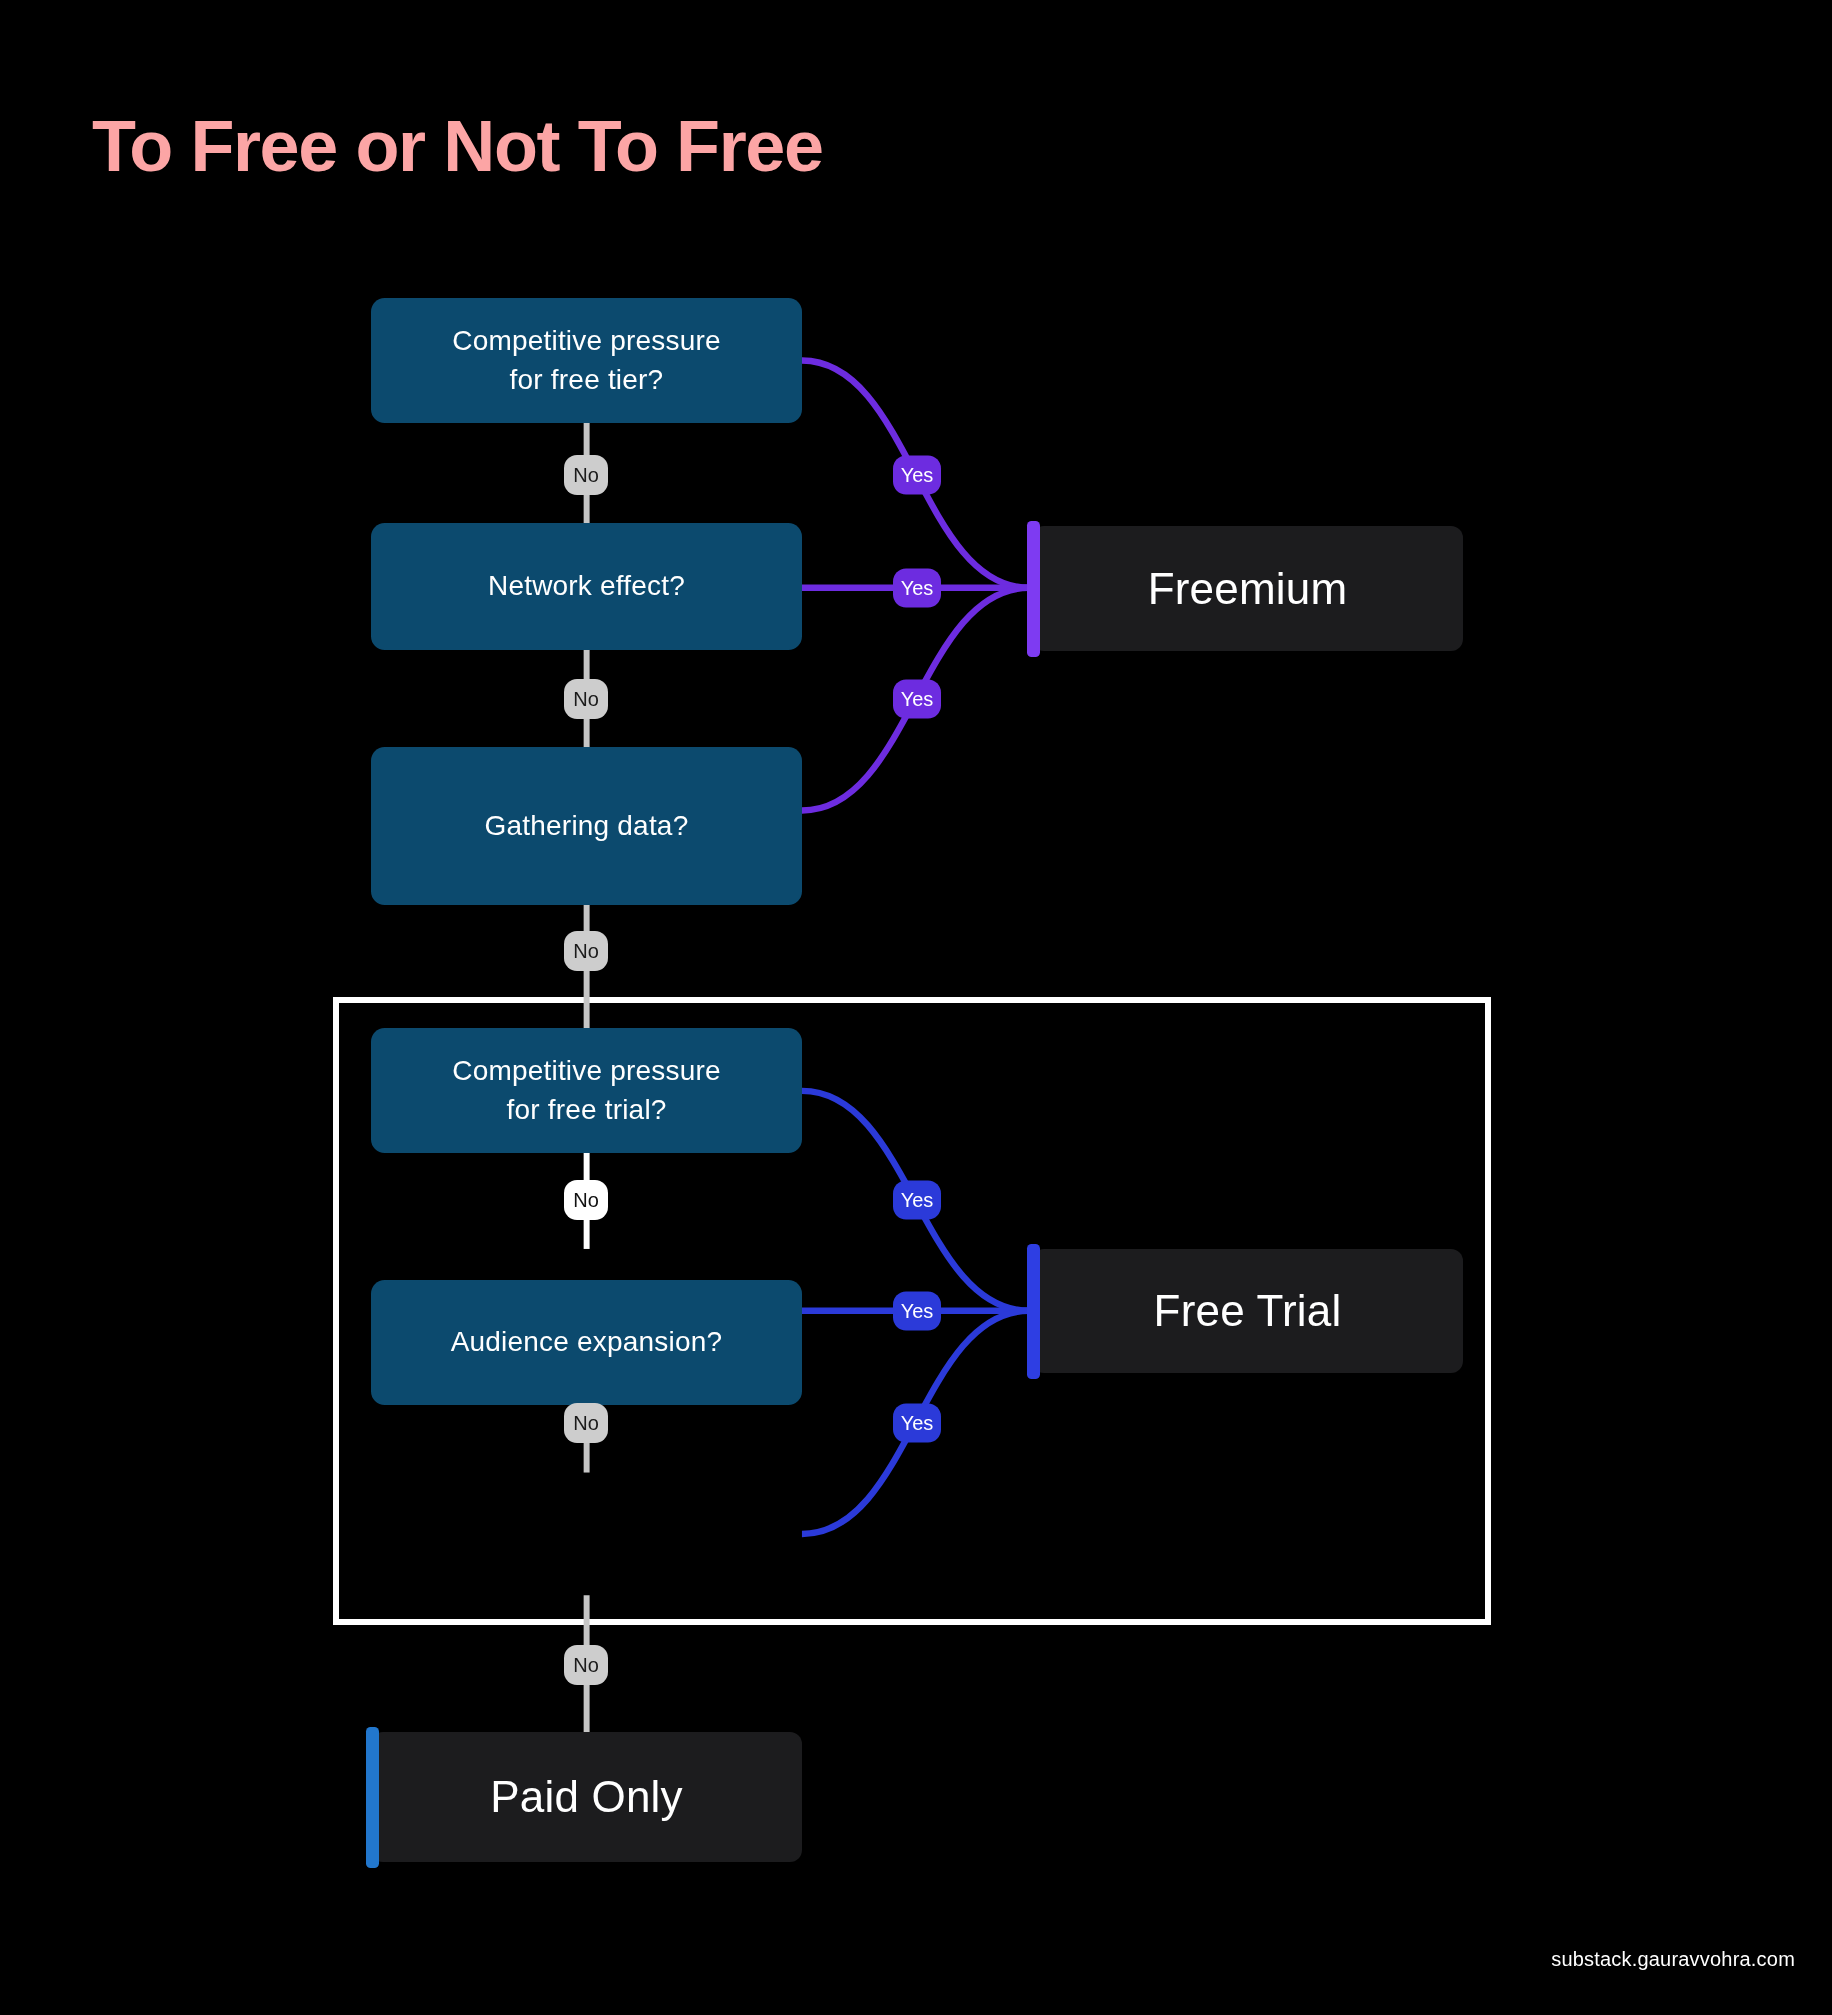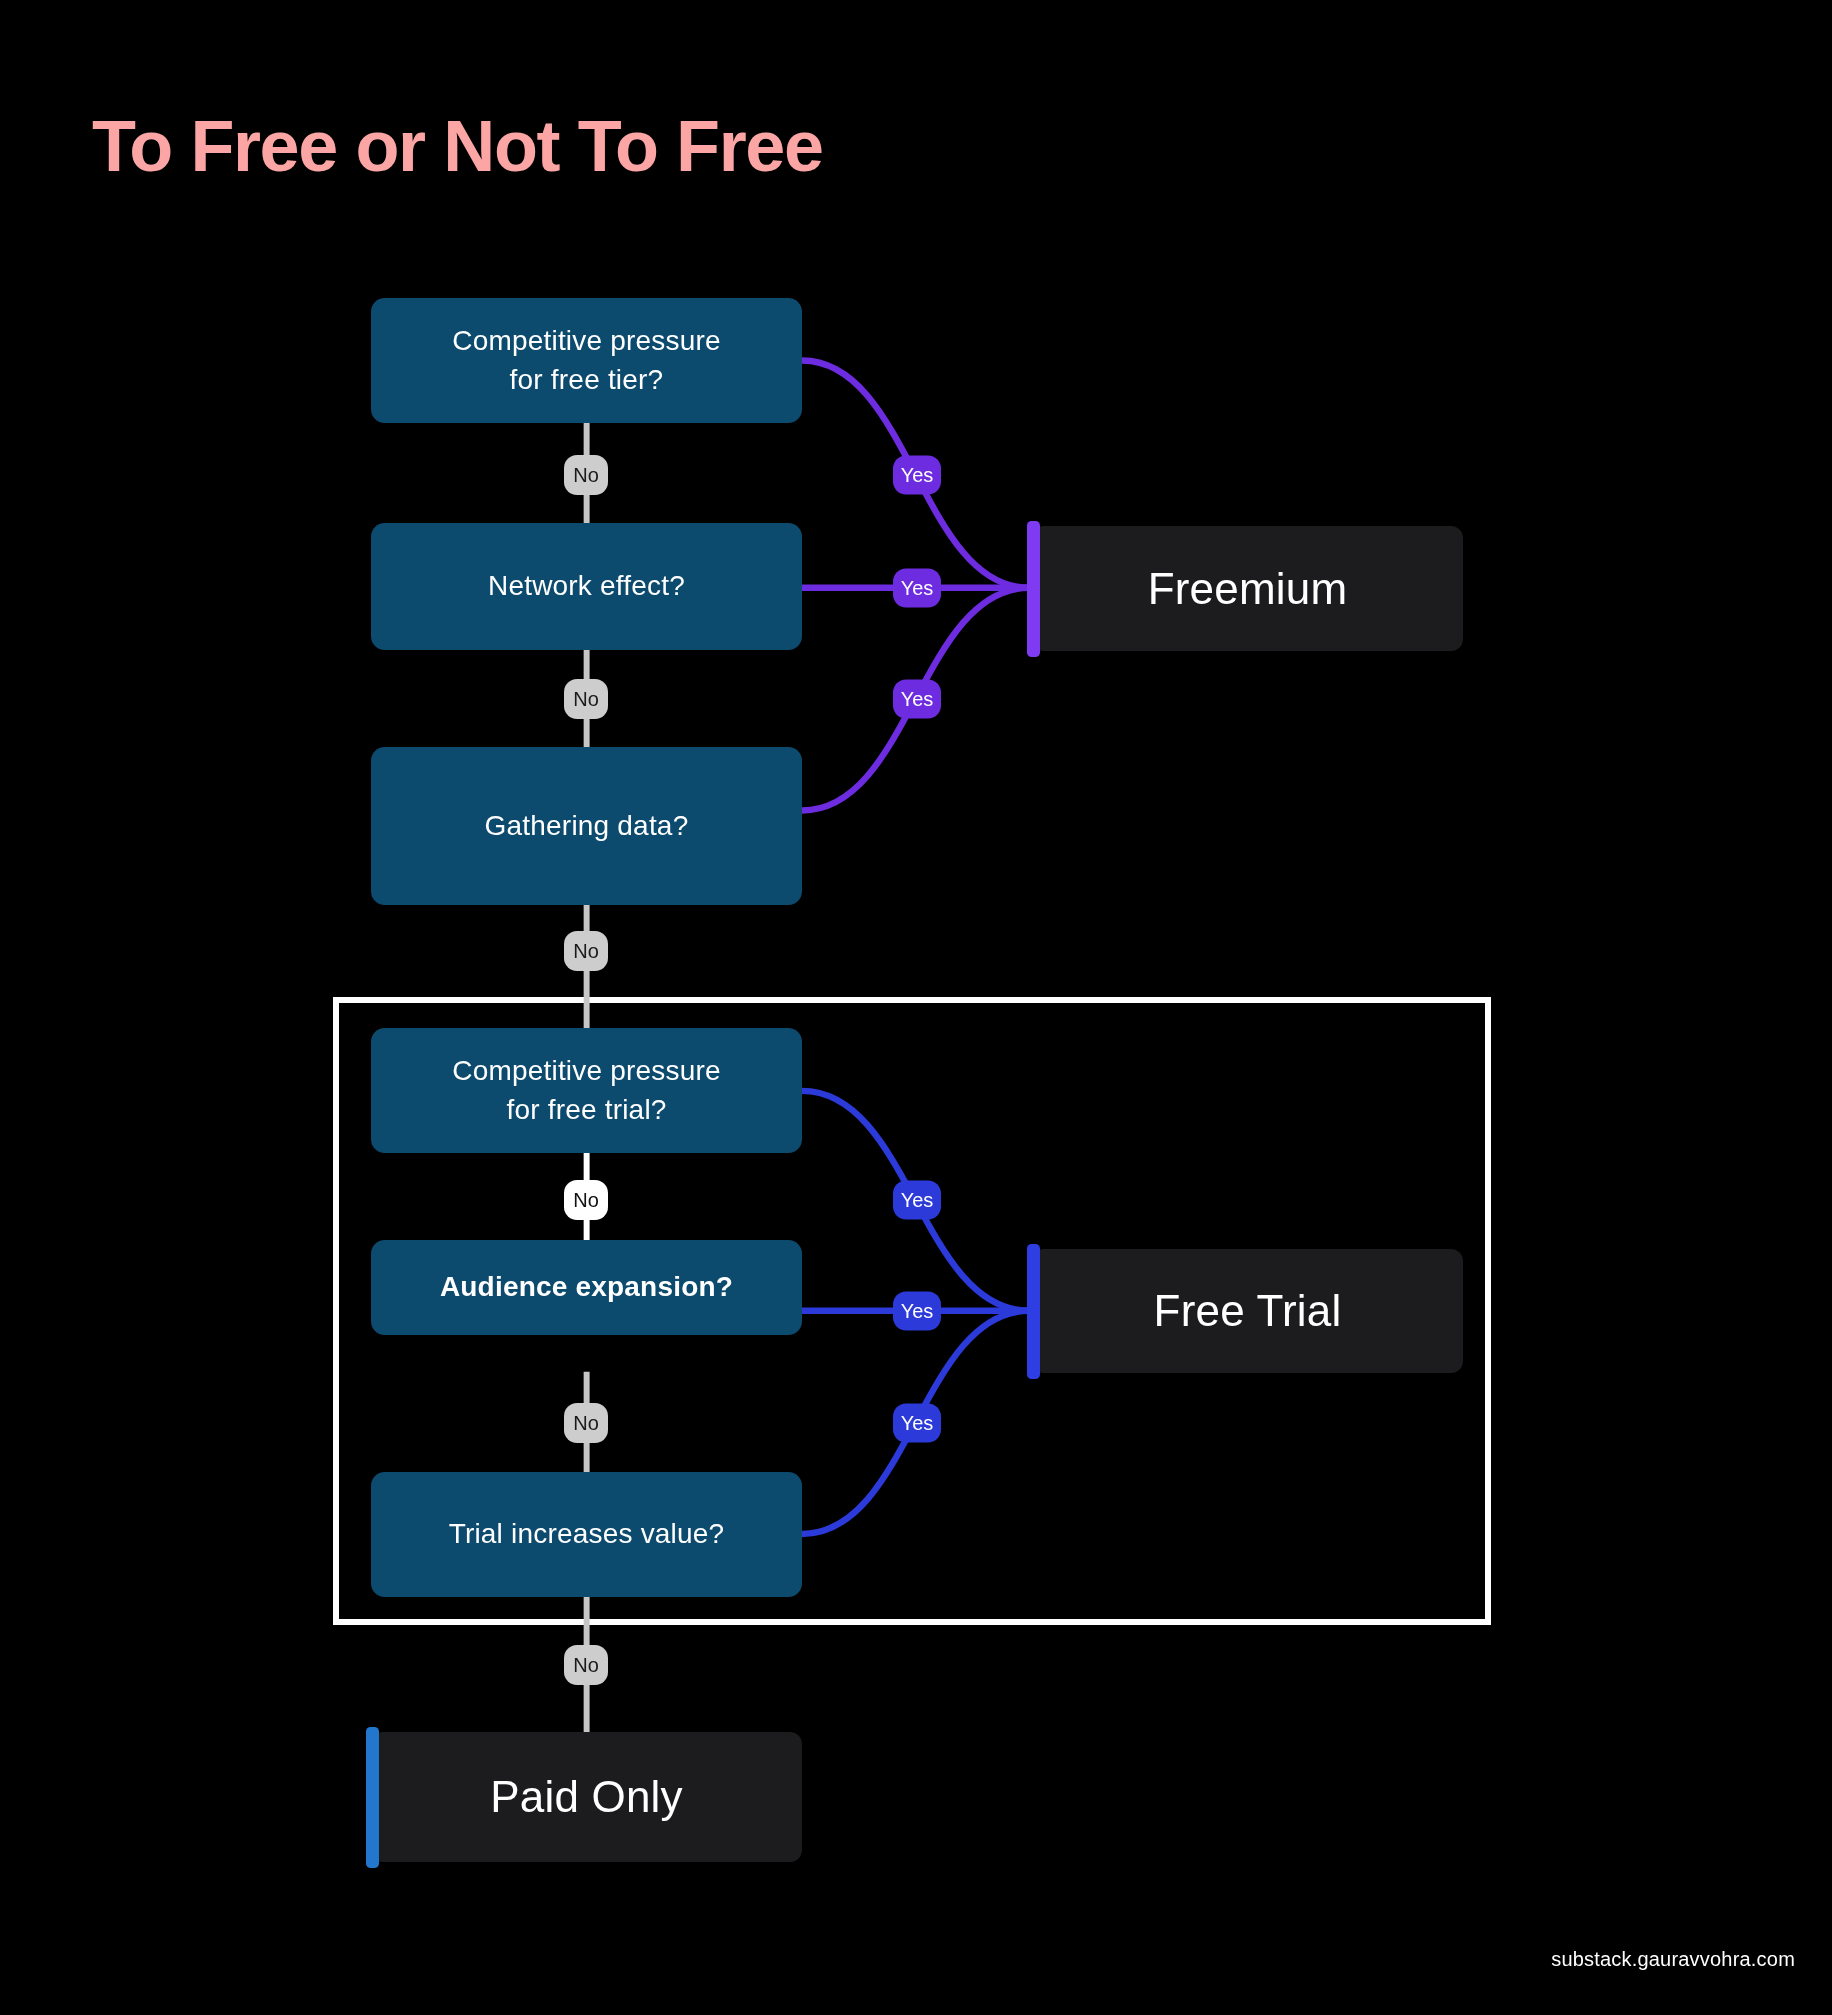--- a/index.html
+++ b/index.html
@@ -72,22 +72,21 @@
     <path d="M1750 2861 H2262" stroke="#2b3ad9" stroke-width="14"></path>
     <path d="M1750 3348 C1985 3348 2010 2861 2246 2861" stroke="#2b3ad9" stroke-width="14"></path>
   </svg>
 
   <div class="qbox" style="top:298px;height:125px;">Competitive pressure
 for free tier?</div>
   <div class="qbox" style="top:523px;height:127px;">Network effect?</div>
   <div class="qbox" style="top:747px;height:158px;">Gathering data?</div>
   <div class="qbox" style="top:1028px;height:125px;">Competitive pressure
 for free trial?</div>
-  <div class="qbox" style="top:1240px;height:95px;font-weight:bold;">Audience expansion?</div>
-  <div class="qbox" style="top:1472px;height:125px;">Trial increases value?</div>
+  <div class="qbox" style="top:1280px;height:125px;">Audience expansion?</div>
 
   <div class="obox" style="top:526px;height:125px;">
     <div class="accent purple"></div>
     <span>Freemium</span>
   </div>
   <div class="obox" style="top:1249px;height:124px;">
     <div class="accent royal"></div>
     <span>Free Trial</span>
   </div>
   <div class="obox" style="left:371px;top:1732px;height:130px;">

